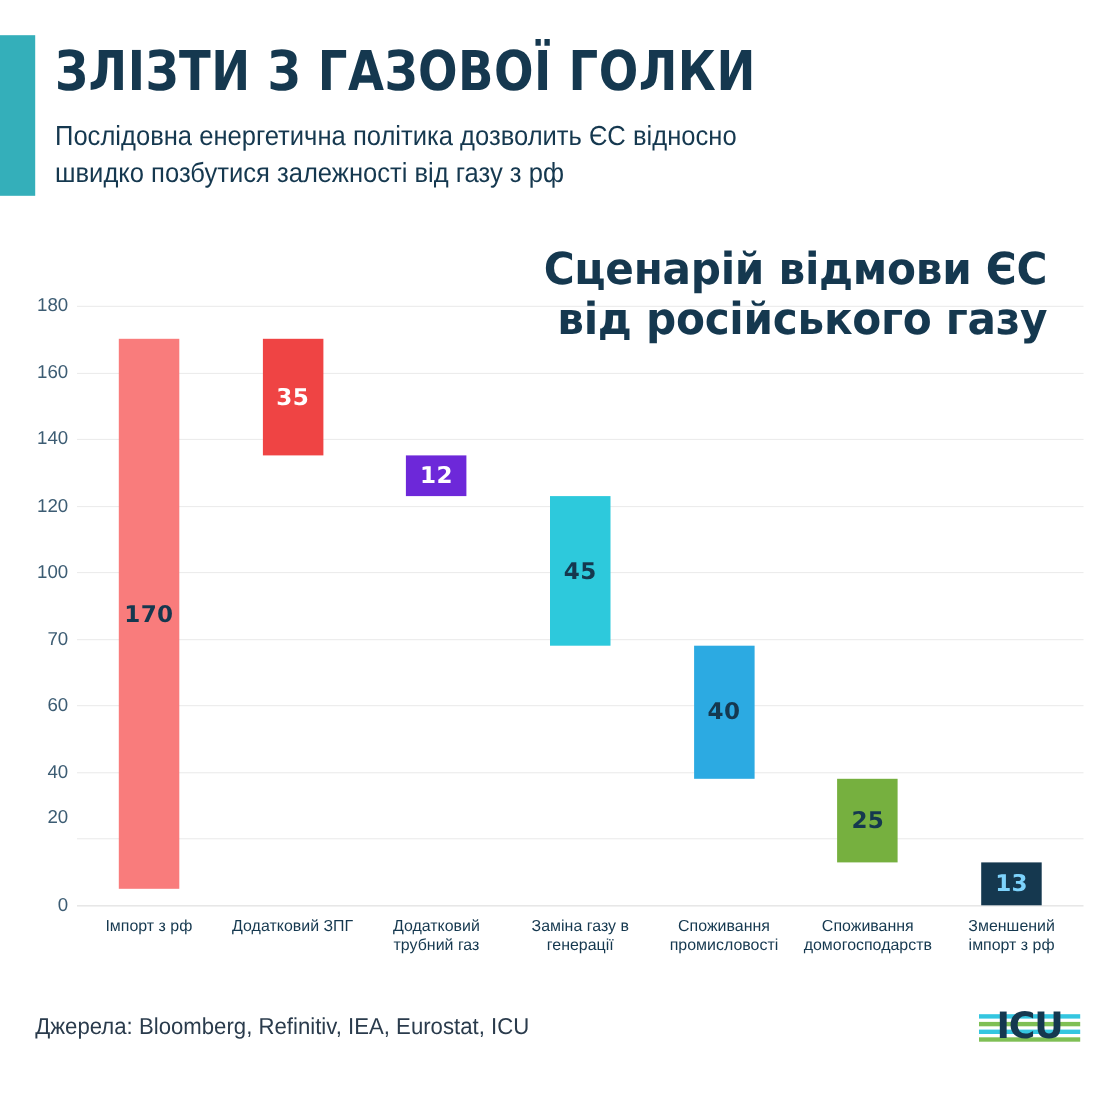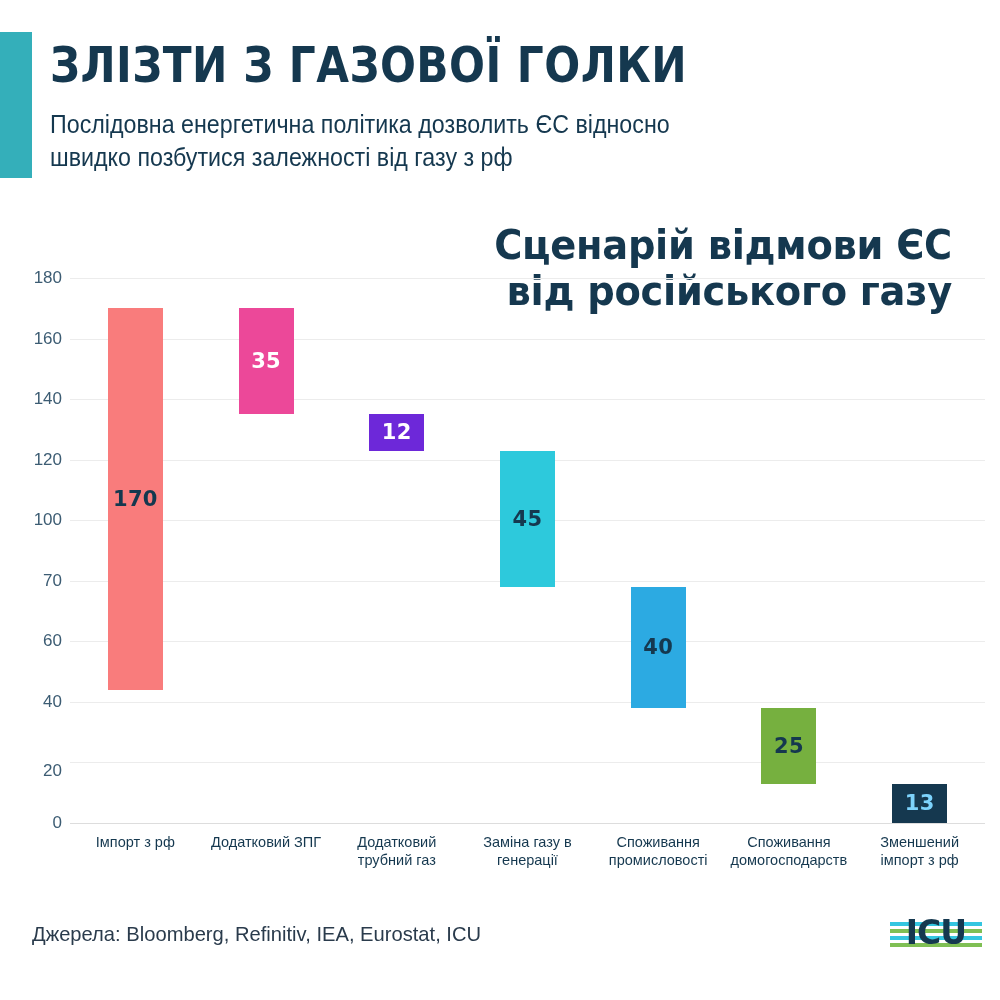--- a/index.html
+++ b/index.html
@@ -119,35 +119,35 @@
       <div class="gridline" style="top: 376.333px;"></div>
       <div class="gridline" style="top: 315.778px;"></div>
       <div class="gridline" style="top: 255.222px;"></div>
       <div class="gridline" style="top: 194.667px;"></div>
       <div class="gridline" style="top: 134.111px;"></div>
       <div class="gridline" style="top: 73.5556px;"></div>
       <div class="gridline" style="top: 13px;"></div>
     </div>
   <div id="ylabels">
       <div class="ytick" style="top: 558px;">0</div>
-      <div class="ytick" style="top: 506px;">20</div>
+      <div class="ytick" style="top: 478px;">20</div>
       <div class="ytick" style="top: 436.889px;">40</div>
       <div class="ytick" style="top: 376.333px;">60</div>
       <div class="ytick" style="top: 315.778px;">70</div>
       <div class="ytick" style="top: 255.222px;">100</div>
       <div class="ytick" style="top: 194.667px;">120</div>
       <div class="ytick" style="top: 134.111px;">140</div>
       <div class="ytick" style="top: 73.5556px;">160</div>
       <div class="ytick" style="top: 13px;">180</div>
     </div>
   <div id="bars">
-      <div class="bar" style="left: 37.8571px; width: 55px; top: 43.2778px; height: 382px; background: rgb(249, 124, 124);">
+      <div class="bar" style="left: 37.8571px; width: 55px; top: 43.2778px; height: 500px; background: rgb(249, 124, 124);">
         <span class="bar-value" style="color: rgb(21, 56, 79);">170</span>
       </div>
-      <div class="bar" style="left: 168.571px; width: 55px; top: 43.2778px; height: 105.972px; background: #ec4899;">
+      <div class="bar" style="left: 168.571px; width: 55px; top: 43.2778px; height: 105.972px; background: #ef4444;">
         <span class="bar-value" style="color: rgb(255, 255, 255);">35</span>
       </div>
       <div class="bar" style="left: 299.286px; width: 55px; top: 149.25px; height: 36.3333px; background: #6d28d9;">
         <span class="bar-value" style="color: rgb(255, 255, 255);">12</span>
       </div>
       <div class="bar" style="left: 430px; width: 55px; top: 185.583px; height: 136.25px; background: rgb(45, 201, 220);">
         <span class="bar-value" style="color: rgb(21, 56, 79);">45</span>
       </div>
       <div class="bar" style="left: 560.714px; width: 55px; top: 321.833px; height: 121.111px; background: rgb(44, 170, 226);">
         <span class="bar-value" style="color: rgb(21, 56, 79);">40</span>

